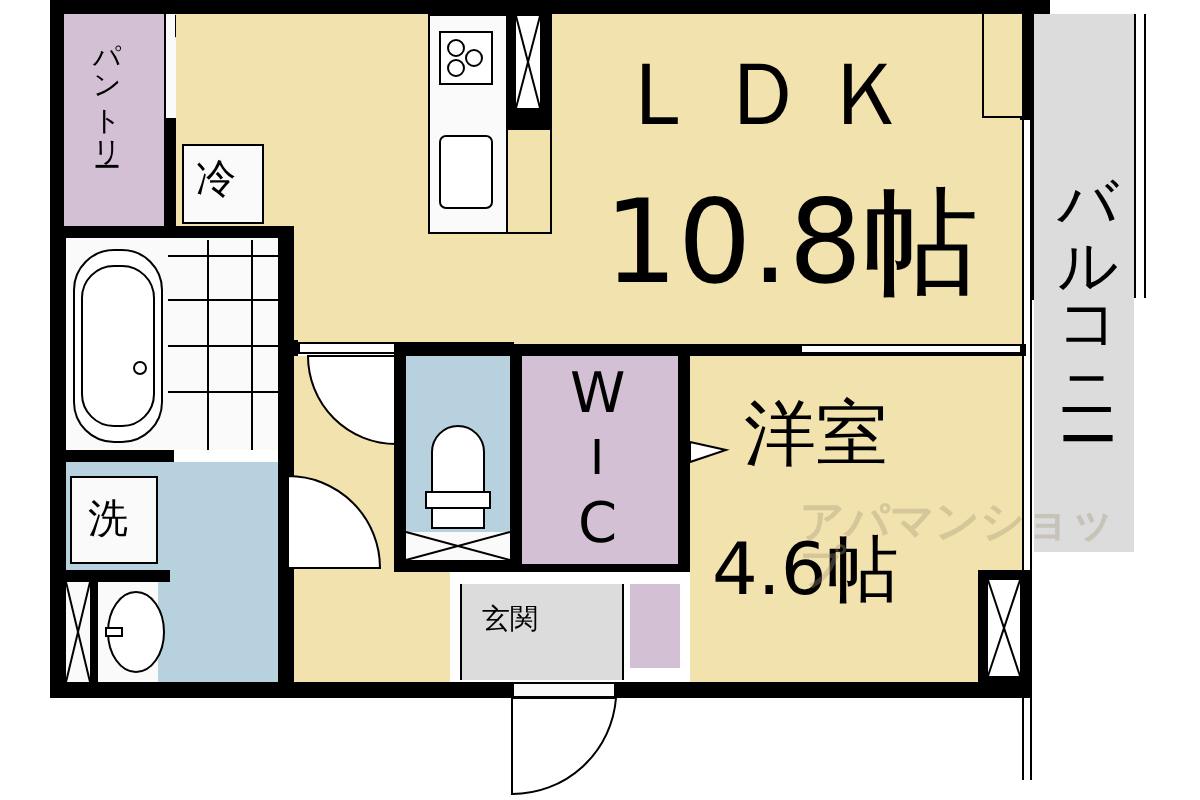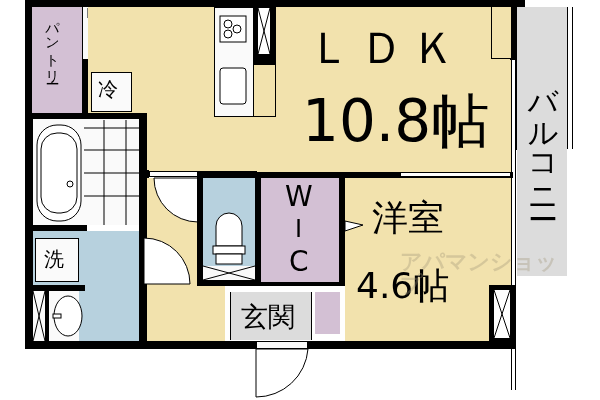--- a/index.html
+++ b/index.html
@@ -139,21 +139,21 @@
 <div class="label" style="left:372px;top:200px;font-size:36px;">洋室</div>
 <div class="label" style="left:356px;top:268px;font-size:36px;">4.6帖</div>
 <div class="abs wall" style="left:489px;top:285px;width:26px;height:57px;"></div>
 <svg style="left:494px;top:290px;" width="16" height="48">
     <rect x="0" y="0" width="16" height="48" fill="#fff"></rect>
     <line x1="0" y1="0" x2="16" y2="48" stroke="#000"></line>
     <line x1="16" y1="0" x2="0" y2="48" stroke="#000"></line>
   </svg>
 
 <div class="abs grey" style="left:230px;top:292px;width:82px;height:48px;border-left:1px solid #000;border-right:1px solid #000;"></div>
-<div class="label" style="left:241px;top:303px;font-size:27px;">玄関</div>
+<div class="label" style="left:241px;top:303px;font-size:14px;">玄関</div>
 <div class="abs purple" style="left:315px;top:292px;width:25px;height:42px;"></div>
 <div class="abs wall" style="left:25px;top:341px;width:490px;height:8px;"></div>
 <div class="abs white" style="left:256px;top:341px;width:52px;height:8px;border:1px solid #000;"></div>
 <svg style="left:256px;top:349px;" width="56" height="50">
     <path d="M0,0 L52,0 A52,52 0 0,1 0,48 Z" fill="#fff" stroke="#000"></path>
   </svg>
 
 <div class="label" style="left:400px;top:250px;font-size:22px;color:rgba(160,150,120,0.35);width:160px;white-space:normal;line-height:1.05;font-weight:bold;">アパマンショップ</div>
 
 </body></html>

